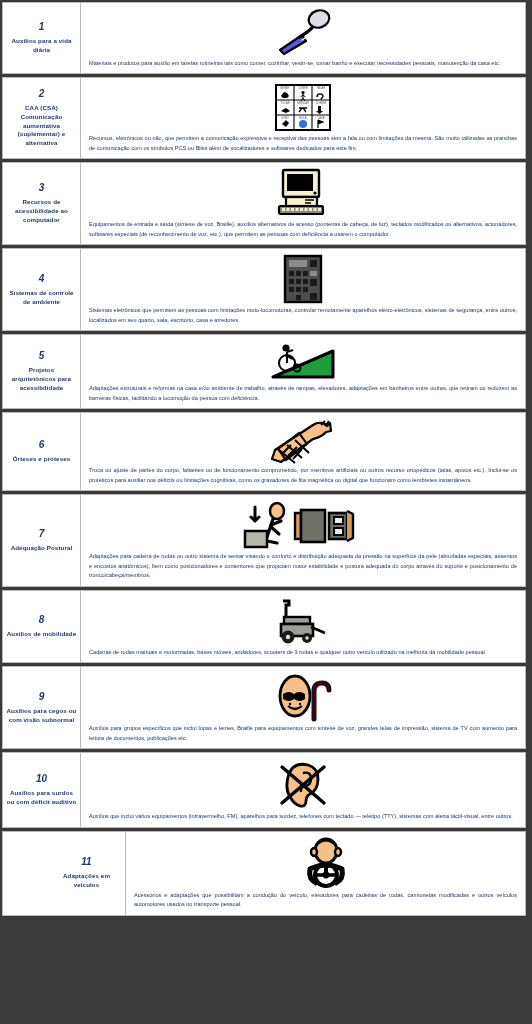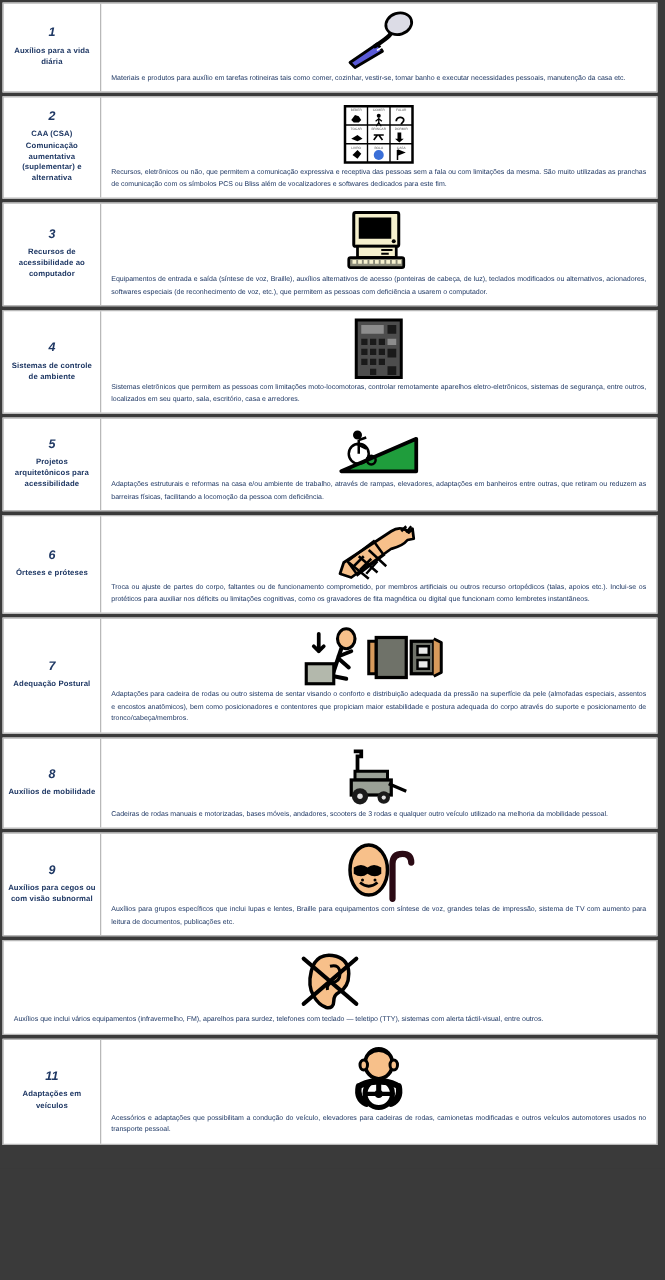--- a/index.html
+++ b/index.html
@@ -16,21 +16,21 @@
     padding: 2px 6px 2px 2px;
   }
 
   .row {
     display: flex;
     background: #ffffff;
     border: 1px solid #b8b8b8;
     margin-bottom: 3px;
     width: 100%;
   }
-  .row:last-child { margin-bottom: 17px; }
+  .row:last-child { margin-bottom: 17px; padding-left: 45px; }
 
   .cell-label {
     width: 78px;
     min-width: 78px;
     border-right: 1px solid #b8b8b8;
     display: flex;
     flex-direction: column;
     align-items: center;
     justify-content: center;
     padding: 4px 3px;
@@ -336,20 +336,24 @@
             <circle cx="24" cy="31" r="1.2" fill="#000"></circle>
             <path d="M38 46 L38 18 q0 -8 8 -8 q7 0 7 7" stroke="#2b0a14" stroke-width="5" fill="none" stroke-linecap="round"></path>
           </svg>
         </span>
       </div>
       <div class="desc">Auxílios para grupos específicos que inclui lupas e lentes, Braille para equipamentos com síntese de voz, grandes telas de impressão, sistema de TV com aumento para leitura de documentos, publicações etc.</div>
     </div>
   </div>
 
   <div class="row">
+    <div class="cell-label">
+      <div class="num">10</div>
+      <div class="ttl">Auxílios para surdos ou com déficit auditivo</div>
+    </div>
     <div class="cell-body">
       <div class="icon-wrap">
         <span>
           <svg width="58" height="50" viewBox="0 0 58 50">
             <path d="M34 6 q-16 -4 -20 12 q-3 12 2 20 q4 7 10 9 q6 1 6 -5 q0 -5 4 -7 q8 -4 8 -15 q0 -11 -10 -14 z" fill="#f7c08a" stroke="#000" stroke-width="2.8" stroke-linejoin="round"></path>
             <path d="M29 14 q8 -2 8 6 q0 6 -6 7 q-5 1 -4 6" fill="none" stroke="#000" stroke-width="2.4"></path>
             <path d="M8 8 L50 44 M50 8 L8 44" stroke="#000" stroke-width="3.4" stroke-linecap="round"></path>
           </svg>
         </span>
       </div>

